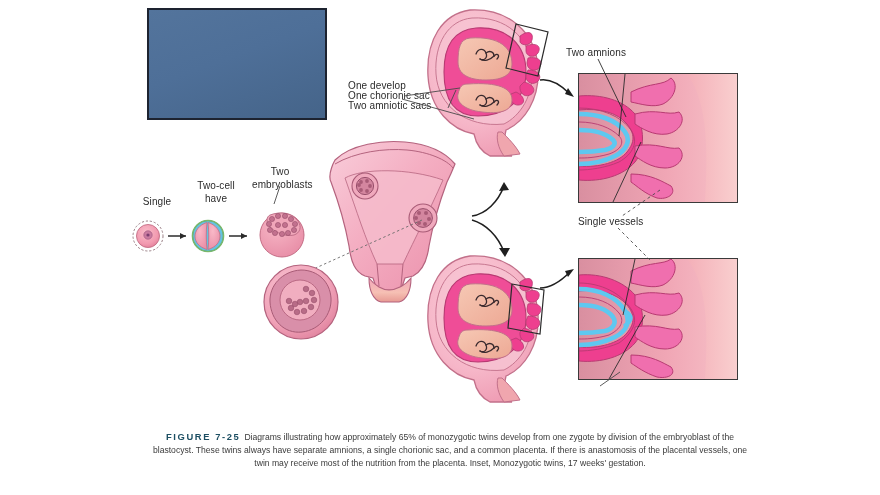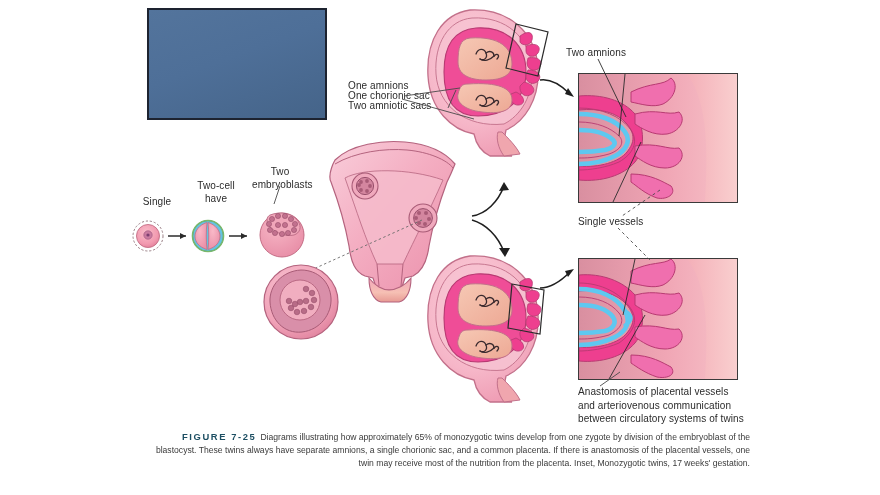--- a/index.html
+++ b/index.html
@@ -18,21 +18,21 @@
   #photo-inset .photo-bg{position:absolute;inset:0;
      background:linear-gradient(160deg,#53749c 0%,#4e6f98 45%,#456489 100%);}
 
   
   .lbl{position:absolute;font-size:10px;line-height:1.25;color:#2b2b2b;
        white-space:pre;letter-spacing:.1px;}
   .lbl.center{text-align:center;}
 
   
   #caption{position:absolute;left:150px;top:430px;width:600px;
-     font-size:8.6px;line-height:1.52;color:#3a3a3a;text-align:right;}
+     font-size:8.6px;line-height:1.52;color:#3a3a3a;text-align:center;}
   #caption .figno{color:#1d4f63;font-weight:bold;letter-spacing:1.6px;
      font-size:9.4px;margin-right:4px;}
 
   
   .detail-panel{position:absolute;border:1.4px solid #3a3a3a;
      box-sizing:border-box;overflow:hidden;background:#fff;}
 
   
   .svgwrap{position:absolute;}
   svg{display:block;overflow:visible;}
@@ -479,21 +479,21 @@
         <path d="M0 24 C22 24 42 34 52 50 C60 62 54 74 40 84 C26 90 10 92 0 92"></path>
         <path d="M0 38 C18 38 32 44 40 54 C46 62 42 70 30 76 C16 80 6 80 0 80"></path>
       </g>
       <g stroke="#2b2b2b" stroke-width="0.9" fill="none">
         <path d="M56 0 L44 56"></path>
         <path d="M66 56 L30 120"></path>
       </g>
     </svg>
   </div>
 
-  <div class="lbl" style="left:348px;top:80px;width:86px;">One amnions</div>
+  <div class="lbl" style="left:348px;top:80px;width:86px;">One develop</div>
   <div class="lbl" style="left:348px;top:90px;width:92px;">One chorionic sac</div>
   <div class="lbl" style="left:348px;top:100px;width:96px;">Two amniotic sacs</div>
   <div class="svgwrap" style="left:404px;top:86px;">
     <svg width="60" height="24" viewBox="0 0 60 24">
       <path d="M0 10 L56 2" stroke="#4a4a4a" stroke-width="0.9" fill="none"></path>
       <path d="M44 22 L52 4" stroke="#4a4a4a" stroke-width="0.9" fill="none"></path>
     </svg>
   </div>
 
   <div class="svgwrap" style="left:400px;top:95px;">
@@ -516,23 +516,20 @@
       <path d="M40 0 L2 26" stroke="#4a4a4a" stroke-width="0.9" fill="none" stroke-dasharray="3 3"></path>
     </svg>
   </div>
 
   <div class="svgwrap" style="left:614px;top:228px;">
     <svg width="44" height="34" viewBox="0 0 44 34">
       <path d="M4 0 L36 32" stroke="#4a4a4a" stroke-width="0.9" fill="none" stroke-dasharray="3 3"></path>
     </svg>
   </div>
 
-  <div class="lbl" style="left:578px;top:385px;width:190px;line-height:1.35;">Anastomosis of placental vessels
-and arteriovenous communication
-between circulatory systems of twins</div>
   <div class="svgwrap" style="left:598px;top:372px;">
     <svg width="26" height="16" viewBox="0 0 26 16">
       <path d="M22 0 L2 14" stroke="#4a4a4a" stroke-width="0.9" fill="none"></path>
     </svg>
   </div>
 
   <div id="caption">
     <span class="figno">FIGURE 7-25</span><span>Diagrams illustrating how approximately 65% of monozygotic twins develop from one zygote by division of the embryoblast of the blastocyst. These twins always have separate amnions, a single chorionic sac, and a common placenta. If there is anastomosis of the placental vessels, one twin may receive most of the nutrition from the placenta. Inset, Monozygotic twins, 17 weeks' gestation.</span>
   </div>
 

